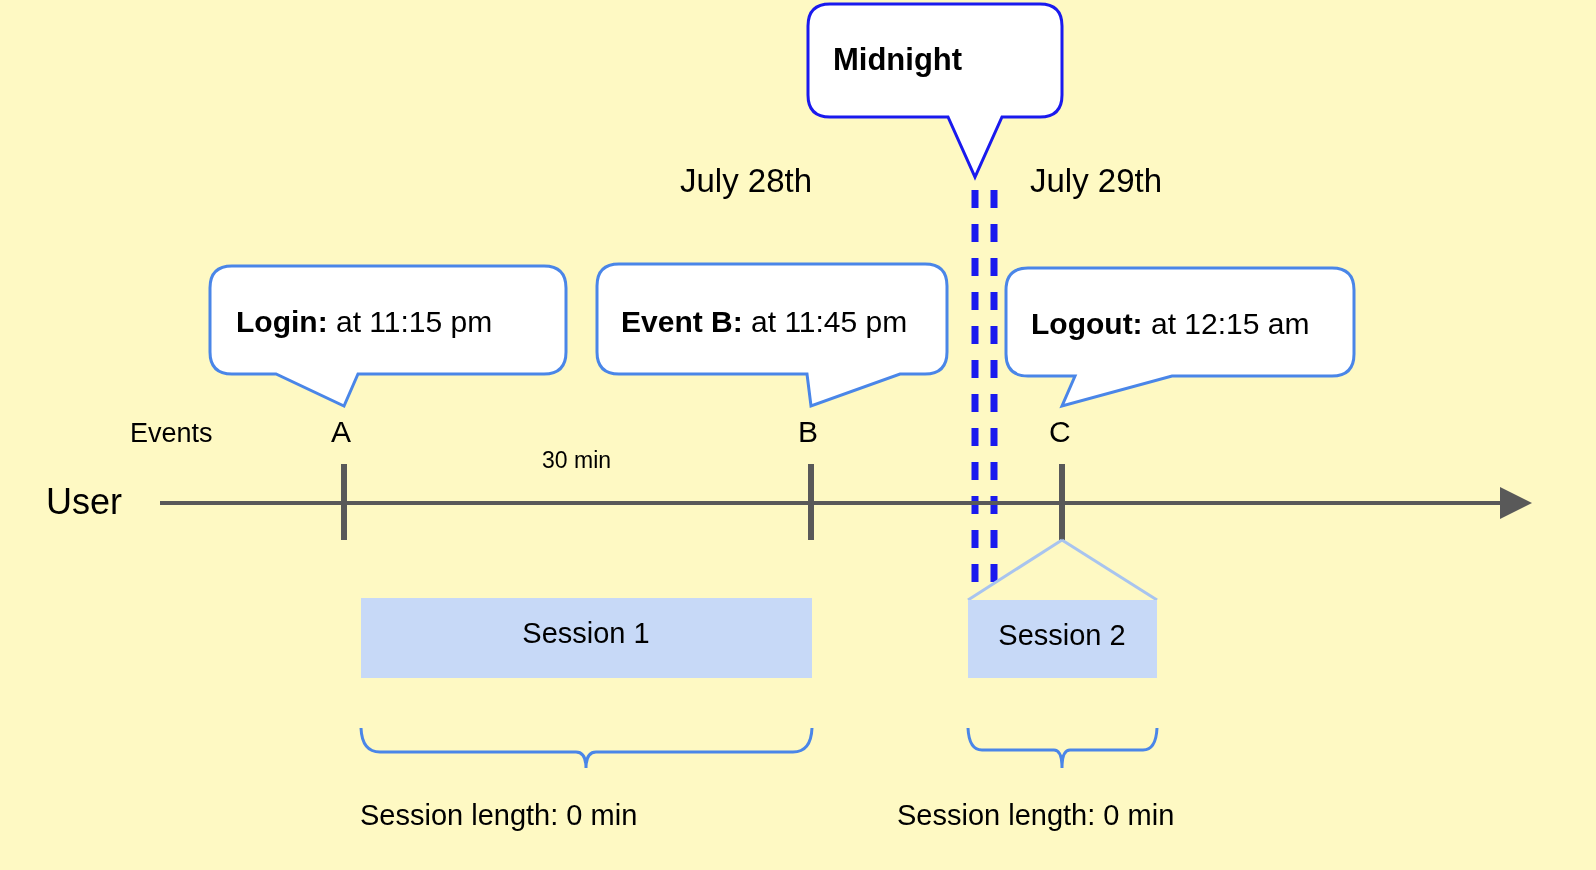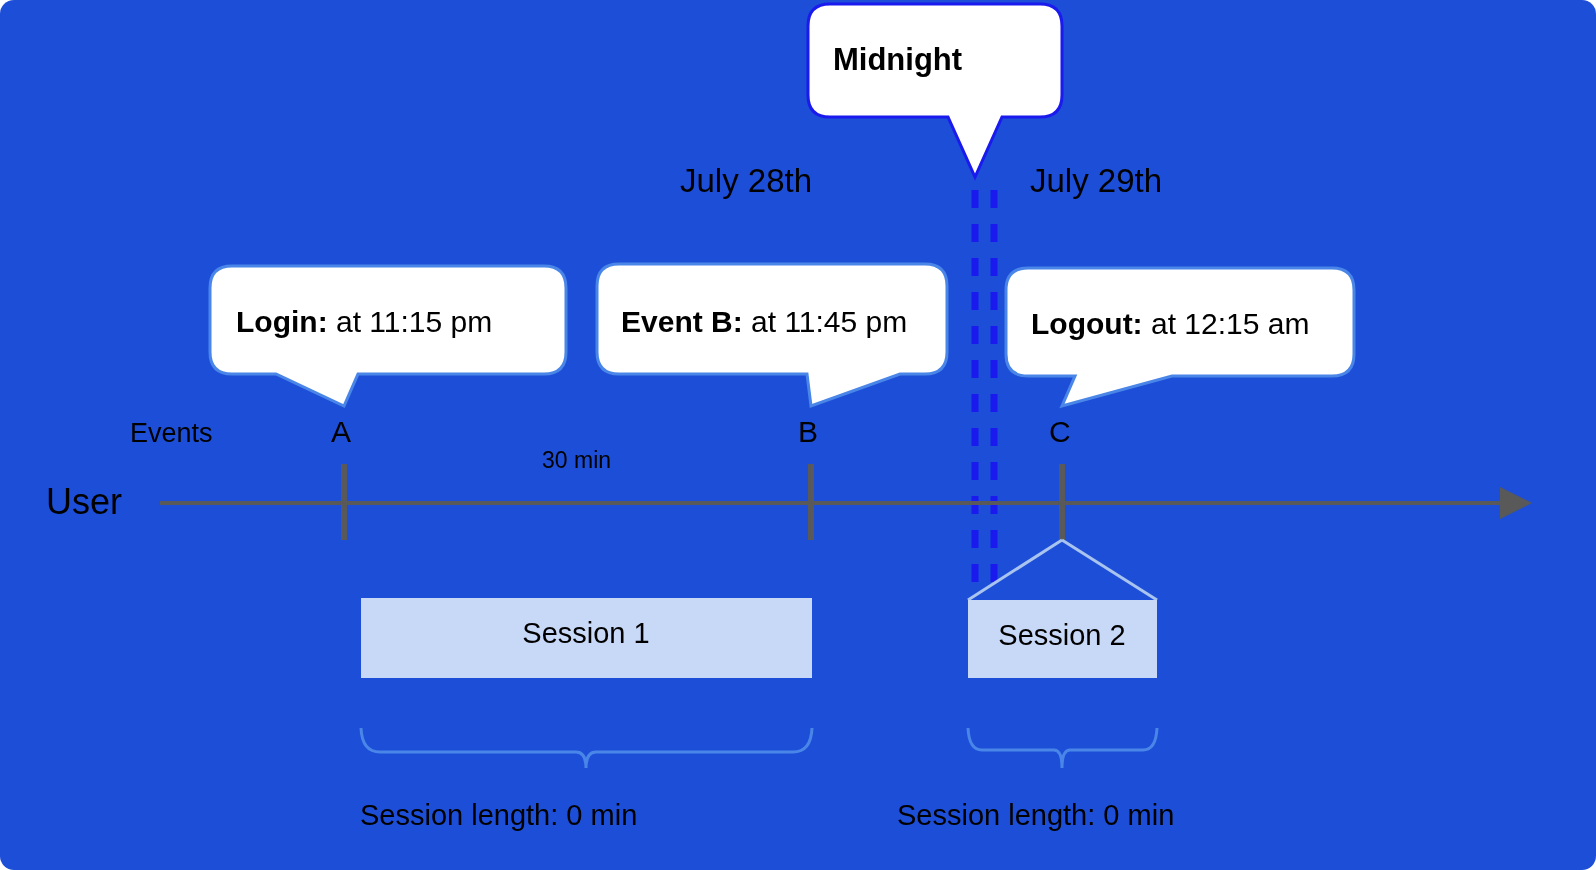--- a/index.html
+++ b/index.html
@@ -4,24 +4,23 @@
 <style>
   html, body {
     margin: 0;
     padding: 0;
     background: #ffffff;
   }
   #stage {
     position: relative;
     width: 1596px;
     height: 870px;
-    background: #1d4ed8;
+    background: #fef9c3;
     font-family: "Liberation Sans", sans-serif;
     overflow: hidden;
-    border-radius: 14px;
   }
   svg.layer {
     position: absolute;
     top: 0;
     left: 0;
     width: 1596px;
     height: 870px;
   }
   text { font-family: "Liberation Sans", sans-serif; fill: #000000; }
   .t-callout      { font-size: 30px; }

